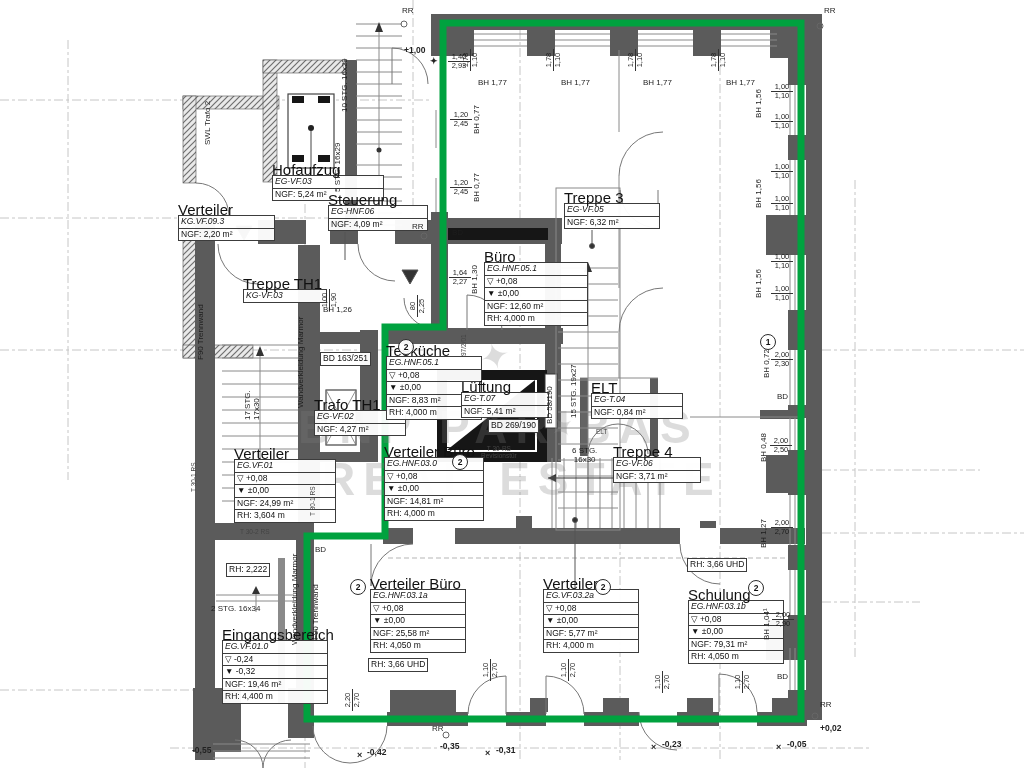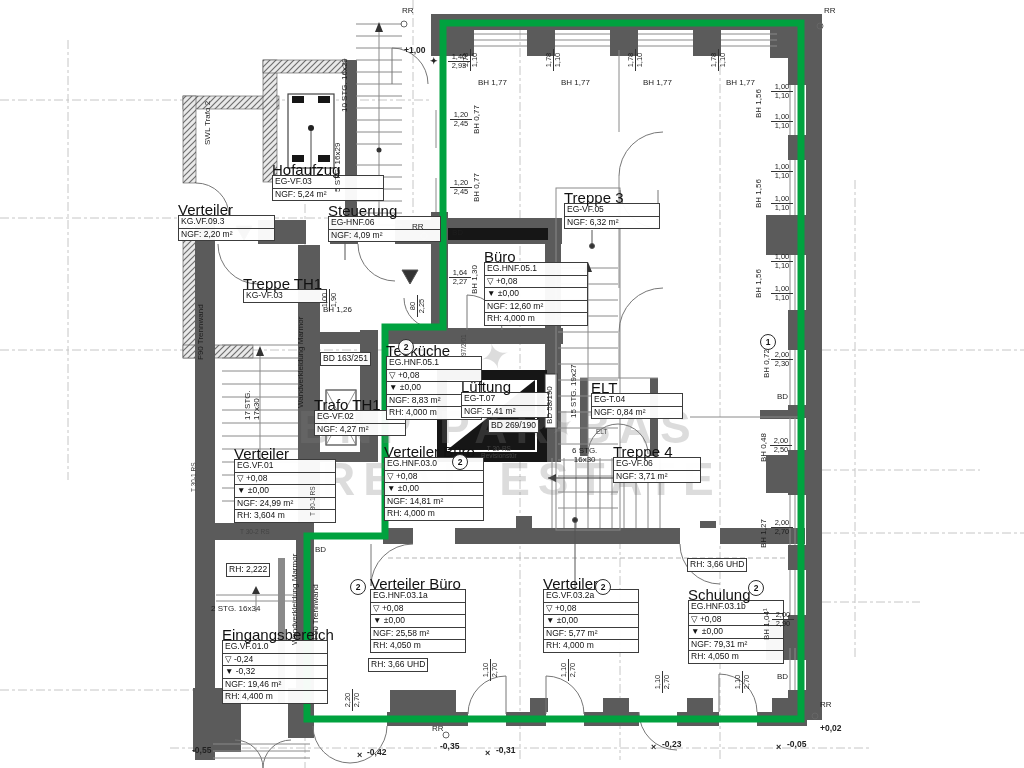--- a/index.html
+++ b/index.html
@@ -13,21 +13,21 @@
   .t{position:absolute;font-size:8px;line-height:9px;color:#1d1d1d;white-space:pre-line;}
   .tiny{font-size:6.5px;line-height:7px;color:#444;}
   .rot{transform:rotate(-90deg);transform-origin:0 0;white-space:pre-line;}
   .frac{width:24px;text-align:center;font-size:7.5px;line-height:9px;}
   .frac::after{content:"";position:absolute;left:1px;top:8.5px;width:92%;height:1px;background:#333;}
   .lvl{font-size:8.5px;font-weight:bold;color:#222;}
   .room{position:absolute;}
   .rt{font-weight:normal;font-size:15px;line-height:11px;color:#111;white-space:nowrap;}
   .rbox{border:1px solid #3c3c3c;background:rgba(255,255,255,.96);display:block;}
   .rrow{border-top:1px solid #3c3c3c;padding:0 2px;font-size:8.5px;line-height:11.5px;color:#111;white-space:nowrap;}
-  .rrow:first-child{border-top:0;}
+  .rrow:first-child{border-top:0;font-style:italic;}
   .sbox{position:absolute;border:1px solid #3c3c3c;background:rgba(255,255,255,.96);
     font-size:8.5px;line-height:11.5px;padding:0 2px;color:#111;white-space:nowrap;}
   .badge{position:absolute;width:14px;height:14px;border:1.2px solid #2c2c2c;border-radius:50%;
     background:rgba(255,255,255,.95);font-size:8.5px;font-weight:bold;color:#111;
     display:flex;align-items:center;justify-content:center;}
   .mark{position:absolute;font-size:9px;font-weight:bold;color:#222;}
 </style>
 </head>
 <body>
 
@@ -246,21 +246,21 @@
           <div class="rrow">NGF: 5,24 m²</div>
         </div>
   </div>
   <div class="room" style="left:178px;top:204px;width:97px">
     <div class="rt">Verteiler</div>
     <div class="rbox">
           <div class="rrow">KG.VF.09.3</div>
           <div class="rrow">NGF: 2,20 m²</div>
         </div>
   </div>
-  <div class="room" style="left:328px;top:205px;width:113px">
+  <div class="room" style="left:328px;top:194px;width:100px">
     <div class="rt">Steuerung</div>
     <div class="rbox">
           <div class="rrow">EG-HNF.06</div>
           <div class="rrow">NGF: 4,09 m²</div>
         </div>
   </div>
   <div class="room" style="left:243px;top:278px;width:84px">
     <div class="rt">Treppe TH1</div>
     <div class="rbox">
           <div class="rrow">KG-VF.03</div>

